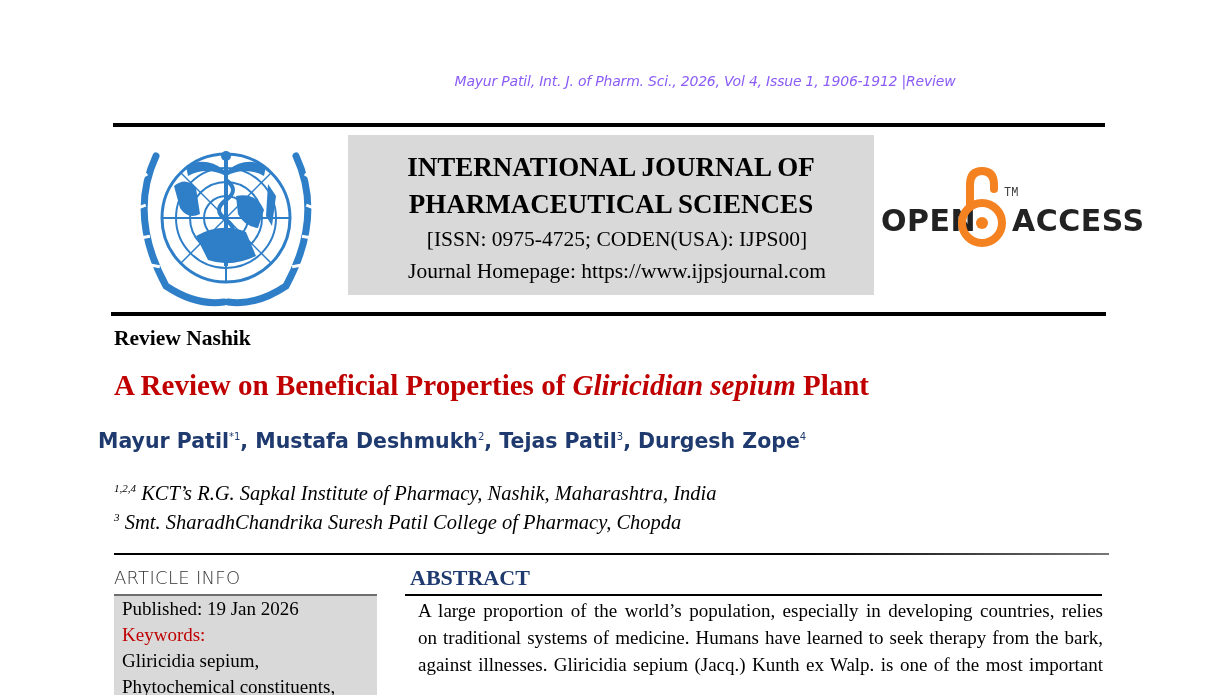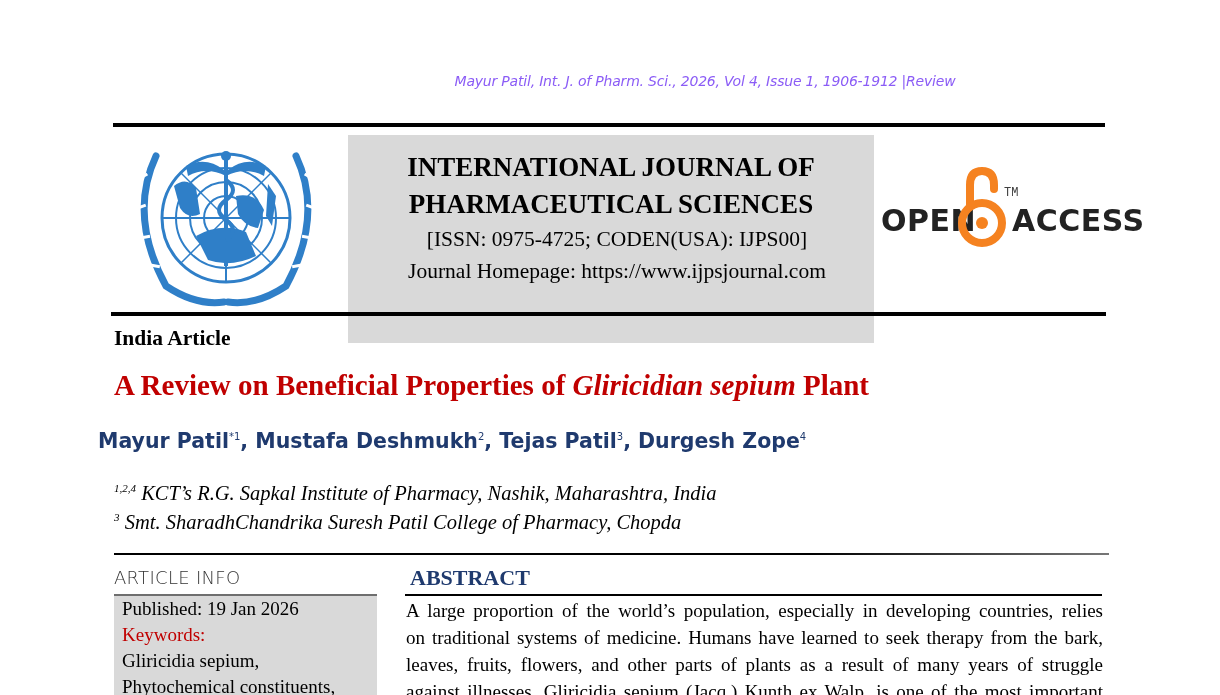--- a/index.html
+++ b/index.html
@@ -9,21 +9,21 @@
       position: absolute; left: 300px; width: 810px; top: 73px; text-align: center;
       font-family: "DejaVu Sans", sans-serif; font-style: italic; font-size: 14px; color: #8b5cf6;
       letter-spacing: -0.2px;
     }
     .rule-top { position: absolute; left: 113px; width: 992px; top: 123px; height: 4px; background: #000; }
     .rule-mid { position: absolute; left: 111px; width: 995px; top: 312px; height: 4px; background: #000; }
 
     .logo { position: absolute; left: 126px; top: 136px; width: 200px; height: 172px; }
 
     .journal-box {
-      position: absolute; left: 348px; top: 135px; width: 526px; height: 208px;
+      position: absolute; left: 348px; top: 135px; width: 526px; height: 160px;
       background: #d9d9d9; text-align: center;
     }
     .journal-title { font-weight: bold; font-size: 27px; line-height: 37px; margin-top: 14px; }
     .journal-issn, .journal-home { font-size: 21.5px; line-height: 32px; padding-left: 12px; }
 
     .oa { position: absolute; left: 880px; top: 163px; width: 230px; height: 90px; }
     .oa-text { position: absolute; top: 40px; font-family: "DejaVu Sans", sans-serif; font-weight: bold; font-size: 30px; color: #222; letter-spacing: 0.5px; }
     .oa-open { left: 1px; }
     .oa-access { left: 132px; }
     .oa-tm { position: absolute; left: 124px; top: 23px; font-family: Liberation Mono, monospace; font-size: 12px; color: #404040; }
@@ -43,21 +43,21 @@
     .rule-affil { position: absolute; left: 114px; width: 995px; top: 553px; height: 1.5px; background: linear-gradient(to right, #000 70%, #777); }
 
     .ai-heading { position: absolute; left: 114px; top: 567px; font-family: "DejaVu Sans", sans-serif; font-size: 18px; color: #333; letter-spacing: 0.3px; font-weight: 300; }
     .ai-box { position: absolute; left: 114px; top: 594px; width: 263px; height: 110px; background: #d9d9d9; border-top: 2px solid #6e6e6e; }
     .ai-line { font-size: 19px; line-height: 26px; padding-left: 8px; }
     .ai-line.kw { color: #c00000; }
 
     .abs-heading { position: absolute; left: 410px; top: 565px; font-weight: bold; font-size: 22px; color: #1f3a6e; }
     .abs-rule { position: absolute; left: 405px; width: 697px; top: 594px; height: 1.5px; background: #000; }
     .abs-body { position: absolute; left: 406px; top: 597px; width: 697px; font-size: 19px; line-height: 27px; text-align: justify; text-align-last: justify; }
-    .abs-body .ln { display: block; text-align: justify; text-align-last: justify; white-space: nowrap; }
+    .abs-body .ln { display: block; text-align: justify; text-align-last: justify; white-space: nowrap; margin-left: 12px; }
   </style>
 </head>
 <body>
 
 <div class="running-head">Mayur Patil, Int. J. of Pharm. Sci., 2026, Vol 4, Issue 1, 1906-1912 |Review</div>
 <div class="rule-top"></div>
 
 <div class="logo">
   <svg width="200" height="172" viewBox="0 0 200 172">
     <g fill="none" stroke="#2f7fc8">
@@ -113,21 +113,21 @@
     <path d="M14 40 L14 20 Q14 6 26 6 Q38 6 38 20 L38 24" fill="none" stroke="#f58220" stroke-width="8" stroke-linecap="round"></path>
     <circle cx="26" cy="58" r="20" fill="none" stroke="#f58220" stroke-width="8"></circle>
     <circle cx="26" cy="58" r="6" fill="#f58220"></circle>
   </svg>
   <span class="oa-tm">TM</span>
   <span class="oa-text oa-access">ACCESS</span>
 </div>
 
 <div class="rule-mid"></div>
 
-<div class="article-type">India Article</div>
+<div class="article-type">Review Nashik</div>
 
 <div class="article-title"><span>A Review on Beneficial Properties of </span><i>Gliricidian sepium</i><span> Plant</span></div>
 
 <div class="authors"><span>Mayur Patil</span><sup>*1</sup><span>, </span><span>Mustafa Deshmukh</span><sup>2</sup><span>, </span><span>Tejas Patil</span><sup>3</sup><span>, </span><span>Durgesh Zope</span><sup>4</sup></div>
 
 <div class="affil affil-1"><sup>1,2,4</sup><span> KCT’s R.G. Sapkal Institute of Pharmacy, Nashik, Maharashtra, India</span></div>
 <div class="affil affil-2"><sup>3</sup><span> Smt. SharadhChandrika Suresh Patil College of Pharmacy, Chopda</span></div>
 
 <div class="rule-affil"></div>
 
@@ -137,15 +137,14 @@
   <div class="ai-line kw">Keywords:</div>
   <div class="ai-line">Gliricidia sepium,</div>
   <div class="ai-line">Phytochemical constituents,</div>
 </div>
 
 <div class="abs-heading">ABSTRACT</div>
 <div class="abs-rule"></div>
 <div class="abs-body">
   <span class="ln">A large proportion of the world’s population, especially in developing countries, relies</span>
   <span class="ln">on traditional systems of medicine. Humans have learned to seek therapy from the bark,</span>
-  <span class="ln">leaves, fruits, flowers, and other parts of plants as a result of many years of struggle</span>
   <span class="ln">against illnesses. Gliricidia sepium (Jacq.) Kunth ex Walp. is one of the most important</span>
 </div>
 
 </body></html>

